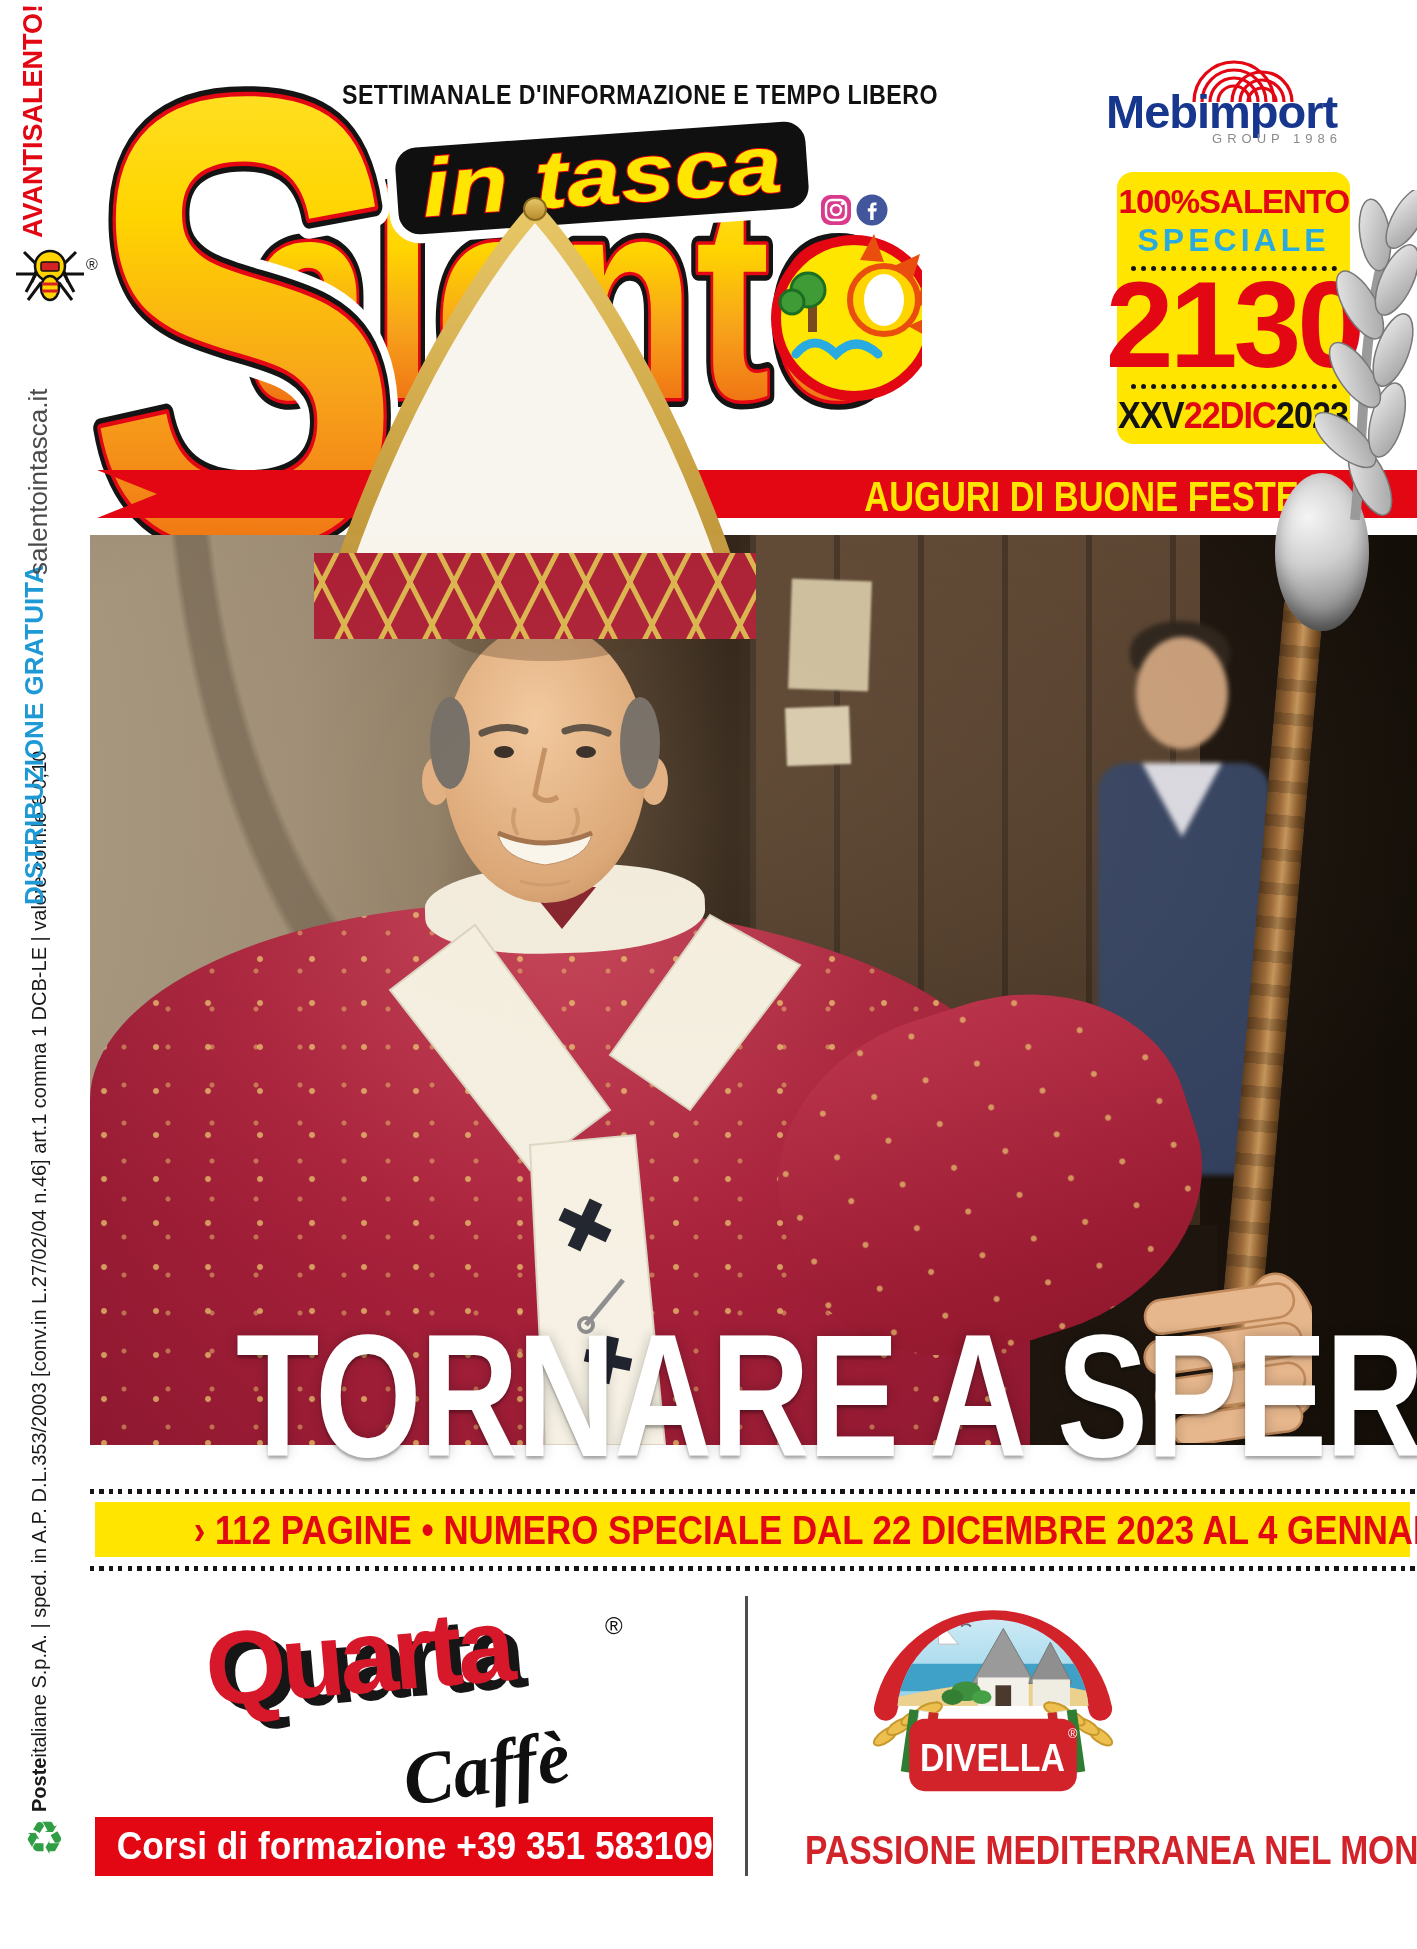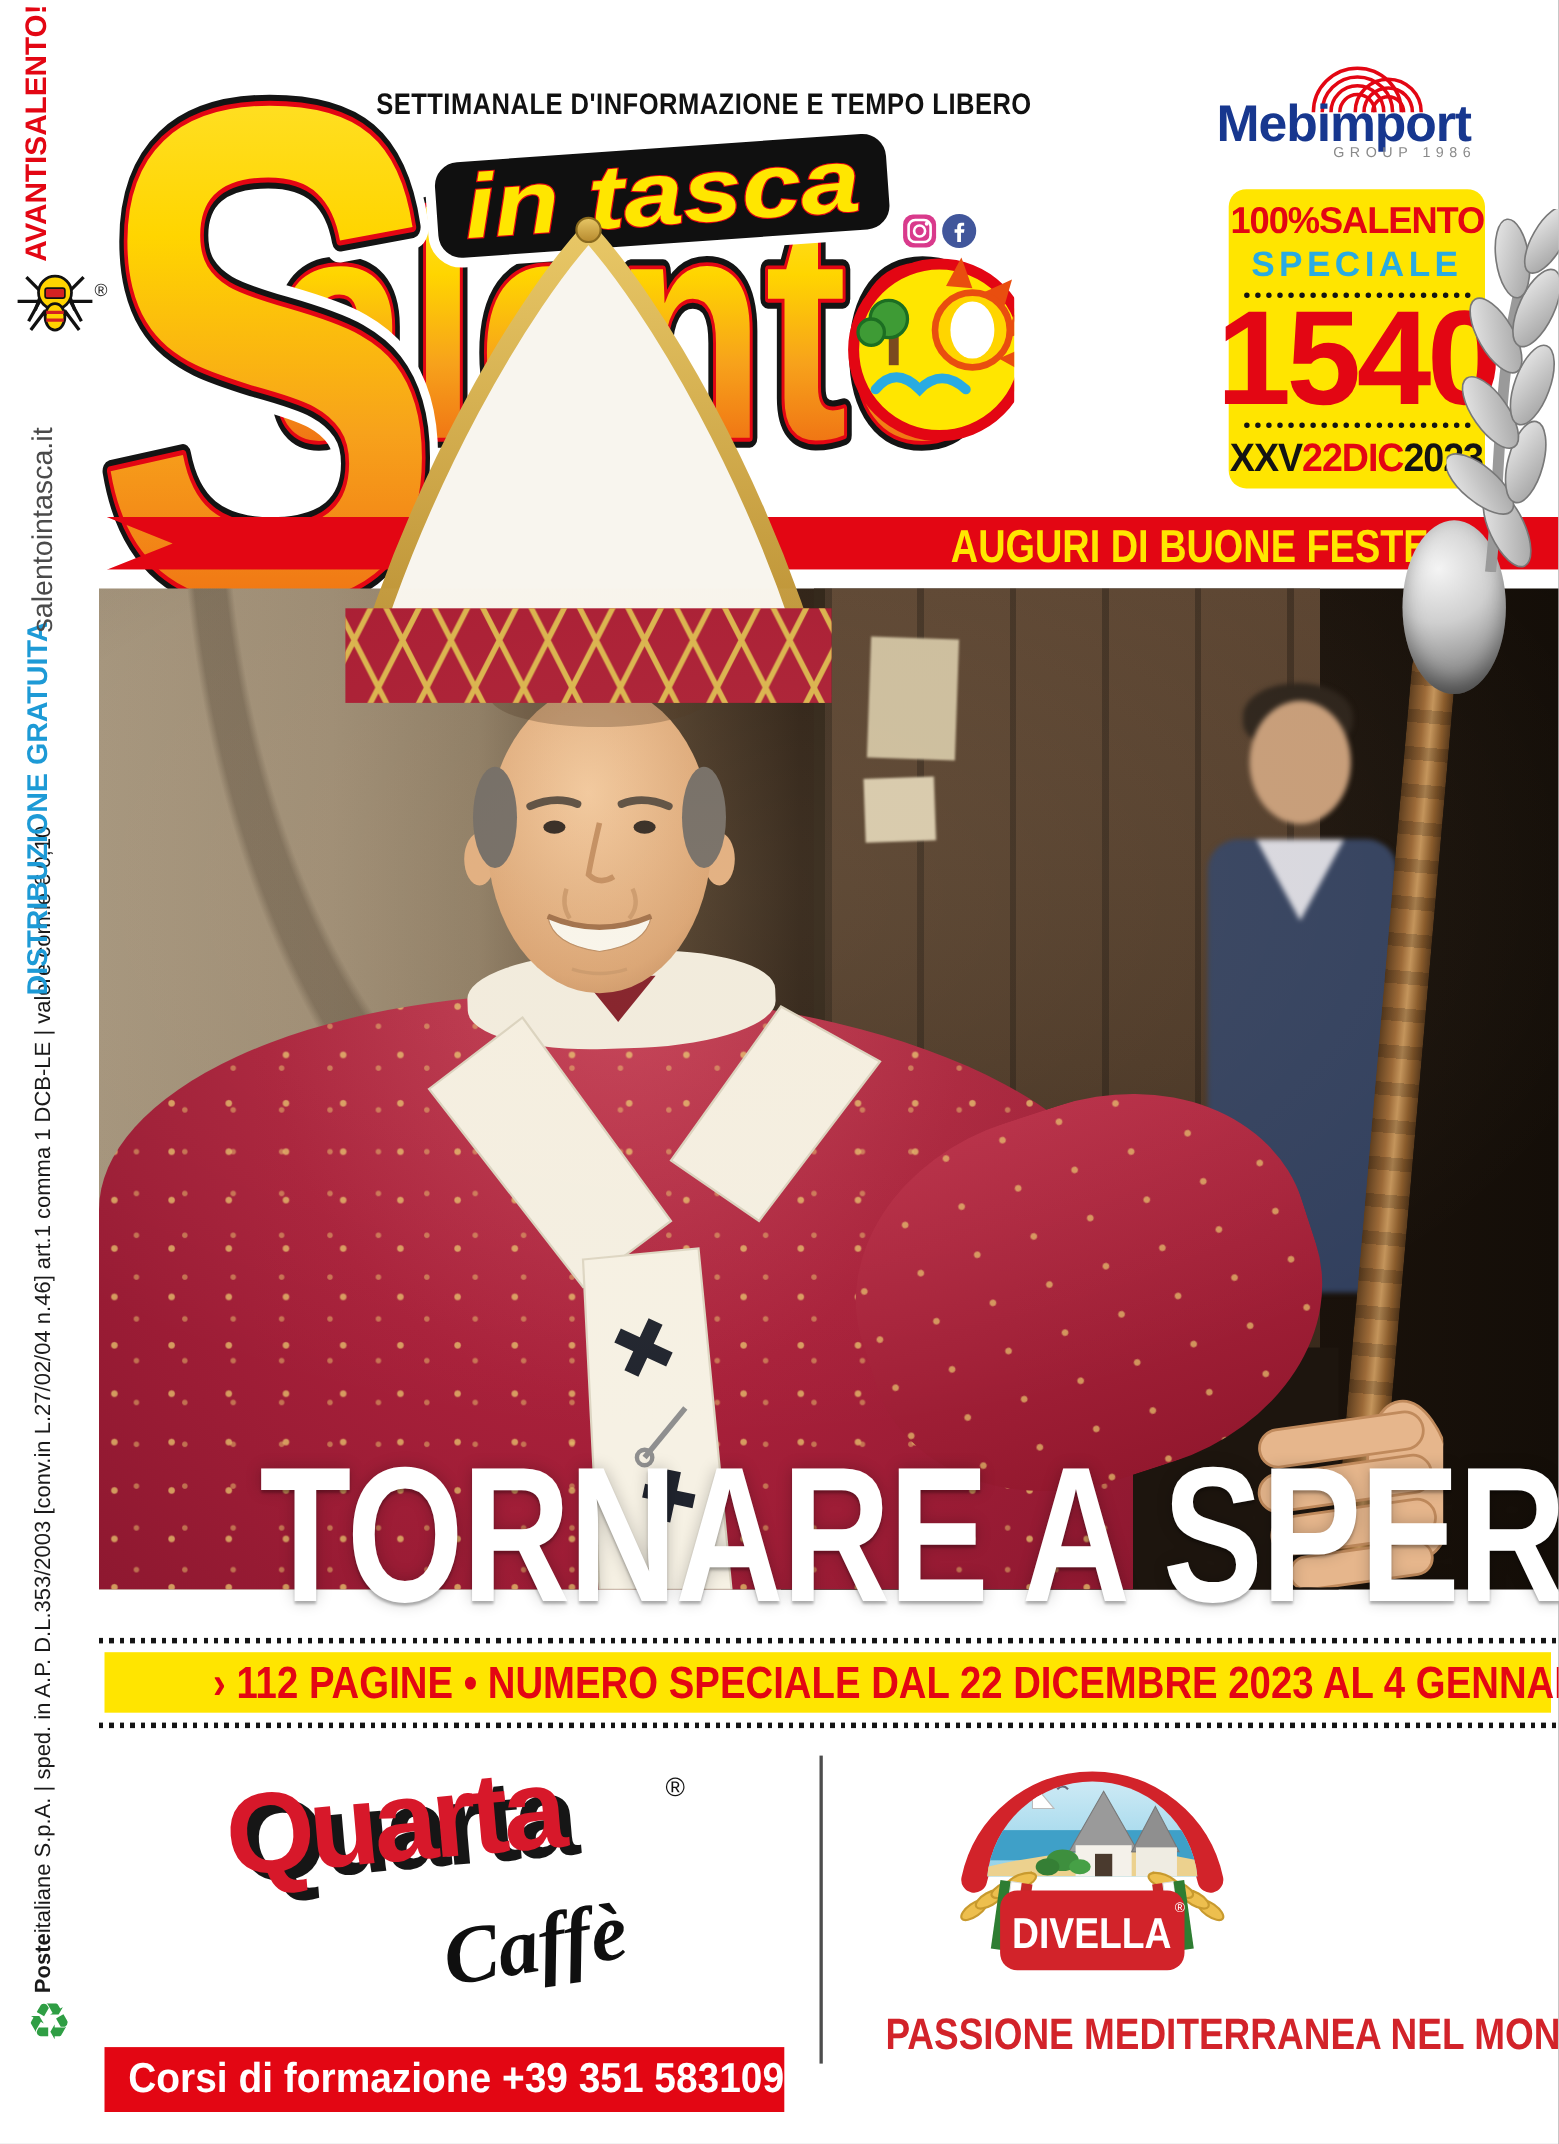--- a/index.html
+++ b/index.html
@@ -100,21 +100,21 @@
   .info-strip-text{width:100%;text-align:center;line-height:56px;font-size:41px;font-weight:bold;
      color:#e30613;letter-spacing:0;transform:scaleX(.85);transform-origin:center;white-space:nowrap;}
 
   
   .quarta{left:205px;top:1598px;width:430px;height:270px;}
   .quarta-word{display:inline-block;font-size:104px;font-weight:bold;color:#d7182a;letter-spacing:-5px;
      transform:rotate(-5deg);text-shadow:10px 8px 0 #161616;}
   .quarta-reg{position:absolute;left:400px;top:14px;font-size:24px;color:#111;}
   .quarta-caffe{position:absolute;left:198px;top:128px;font-size:74px;font-style:italic;font-weight:bold;
      font-family:"Liberation Serif",serif;color:#0f0f0f;transform:rotate(-9deg);}
-  .corsi{left:95px;top:1817px;width:618px;height:59px;background:#e30613;margin-top:44px;}
+  .corsi{left:95px;top:1817px;width:618px;height:59px;background:#e30613;}
   .corsi-text{width:100%;text-align:center;line-height:59px;font-size:38px;font-weight:bold;color:#fff;
      transform:scaleX(.93);transform-origin:center;white-space:nowrap;}
   .divider{left:745px;top:1596px;width:3px;height:280px;background:#4d4d4d;}
   .divella-svg{left:868px;top:1592px;}
   .passione{left:752px;top:1828px;width:662px;text-align:center;font-size:40px;font-weight:bold;
      color:#d2232a;transform:scaleX(.84);transform-origin:center;white-space:nowrap;}
 </style>
 </head>
 <body>
 
@@ -216,21 +216,21 @@
       <path d="M142 58 a14 14 0 0 1 28 0"></path>
     </g>
     <text x="0" y="84" font-family="Liberation Sans, sans-serif" font-weight="bold" font-size="47" fill="#17378f" letter-spacing="-1">Mebimport</text>
     <text x="236" y="99" text-anchor="end" font-family="Liberation Sans, sans-serif" font-size="13" fill="#8a8a8a" letter-spacing="5">GROUP 1986</text>
   </svg>
 
   <div class="abs issue-box">
     <div class="ib-l1">100%SALENTO</div>
     <div class="ib-l2">SPECIALE</div>
     <div class="ib-dots"></div>
-    <div class="ib-num">1540</div>
+    <div class="ib-num">2130</div>
     <div class="ib-dots"></div>
     <div class="ib-bottom">
       <span class="ib-black">XXV</span><span class="ib-red">22DIC</span><span class="ib-black">2023</span>
     </div>
   </div>
 
   <div class="abs banner">
     <div class="banner-text">AUGURI DI BUONE FESTE</div>
   </div>
 

